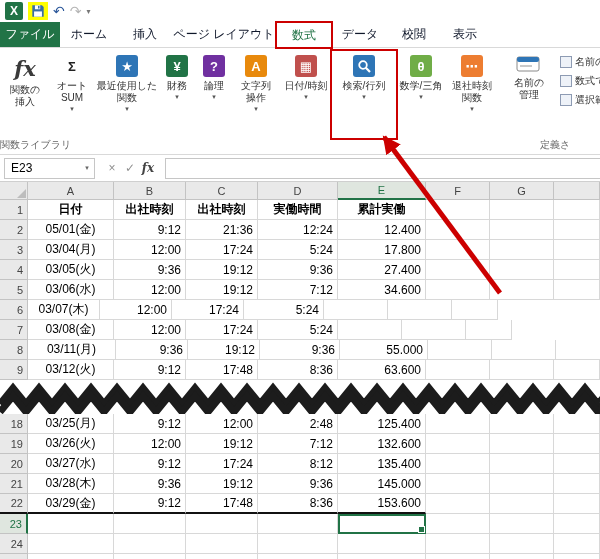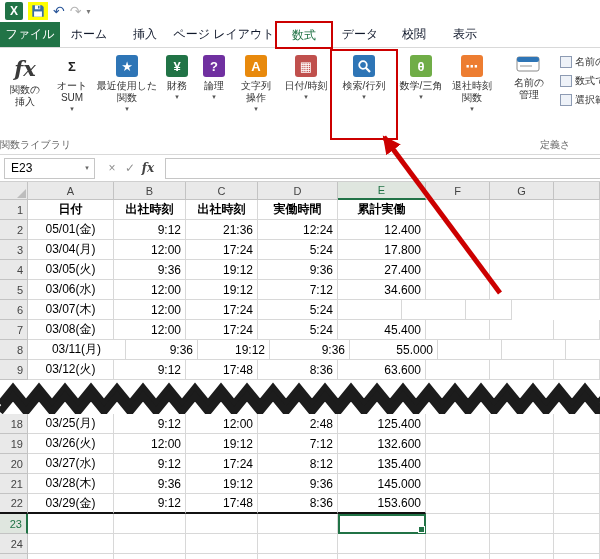--- a/index.html
+++ b/index.html
@@ -290,42 +290,41 @@
           <div class="cell c-right" style="width: 72px;">12:00</div>
           <div class="cell c-right" style="width: 72px;">19:12</div>
           <div class="cell c-right" style="width: 80px;">7:12</div>
           <div class="cell c-right" style="width: 88px;">34.600</div>
           <div class="cell c-right" style="width: 64px;"></div>
           <div class="cell c-right" style="width: 64px;"></div>
           <div class="cell c-right" style="width: 46px;"></div>
         </div>
         <div class="srow">
           <div class="gut">6</div>
-          <div class="cell c-center" style="width: 86px;">03/07(木)</div>
+          <div class="cell c-center" style="width: 72px;">03/07(木)</div>
           <div class="cell c-right" style="width: 72px;">12:00</div>
           <div class="cell c-right" style="width: 72px;">17:24</div>
           <div class="cell c-right" style="width: 80px;">5:24</div>
           <div class="cell c-right" style="width: 64px;"></div>
           <div class="cell c-right" style="width: 64px;"></div>
           <div class="cell c-right" style="width: 46px;"></div>
         </div>
         <div class="srow">
           <div class="gut">7</div>
           <div class="cell c-center" style="width: 86px;">03/08(金)</div>
           <div class="cell c-right" style="width: 72px;">12:00</div>
           <div class="cell c-right" style="width: 72px;">17:24</div>
           <div class="cell c-right" style="width: 80px;">5:24</div>
-          <div class="cell c-right" style="width: 88px;">45.400</div>
           <div class="cell c-right" style="width: 64px;"></div>
           <div class="cell c-right" style="width: 64px;"></div>
           <div class="cell c-right" style="width: 46px;"></div>
         </div>
         <div class="srow">
           <div class="gut">8</div>
-          <div class="cell c-center" style="width: 98px;">03/11(月)</div>
+          <div class="cell c-center" style="width: 88px;">03/11(月)</div>
           <div class="cell c-right" style="width: 72px;">9:36</div>
           <div class="cell c-right" style="width: 72px;">19:12</div>
           <div class="cell c-right" style="width: 80px;">9:36</div>
           <div class="cell c-right" style="width: 88px;">55.000</div>
           <div class="cell c-right" style="width: 64px;"></div>
           <div class="cell c-right" style="width: 64px;"></div>
           <div class="cell c-right" style="width: 46px;"></div>
         </div>
         <div class="srow">
           <div class="gut">9</div>

